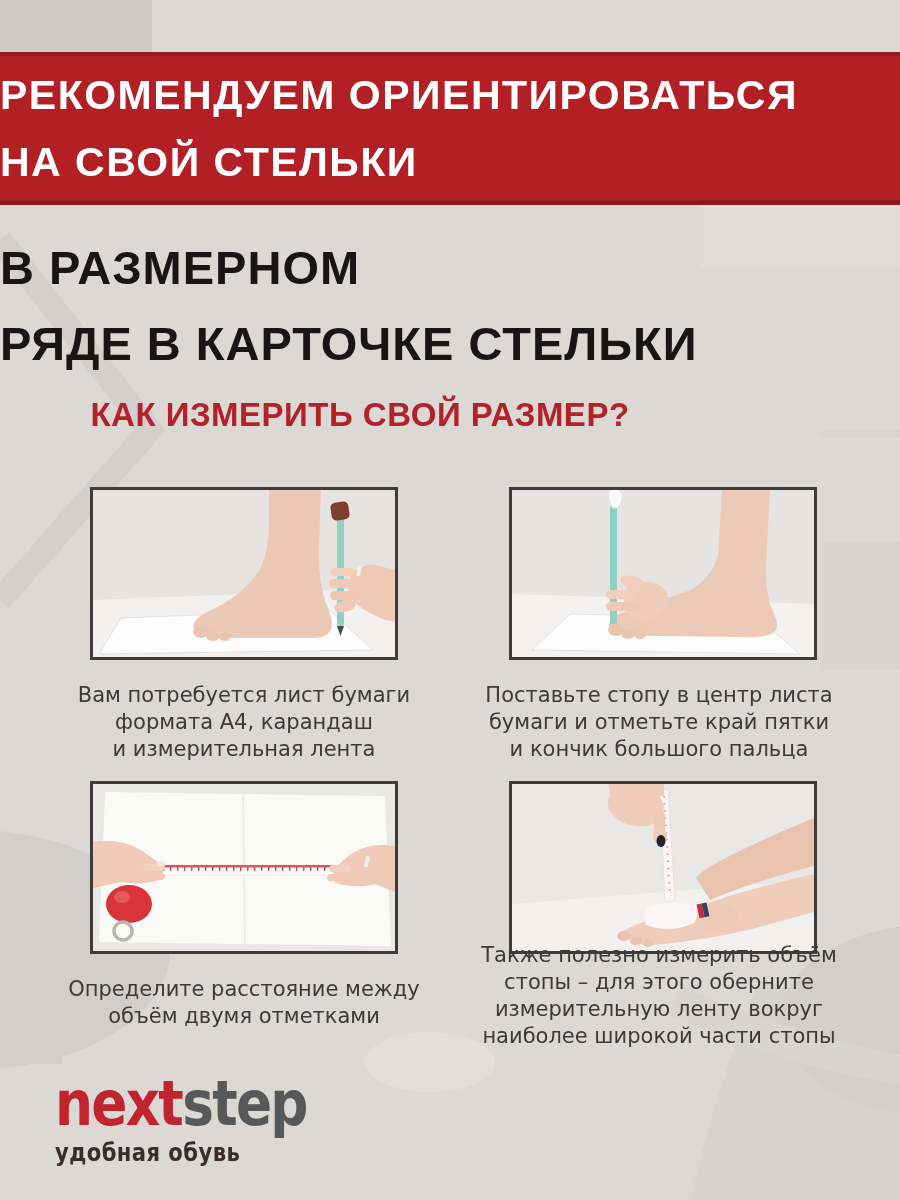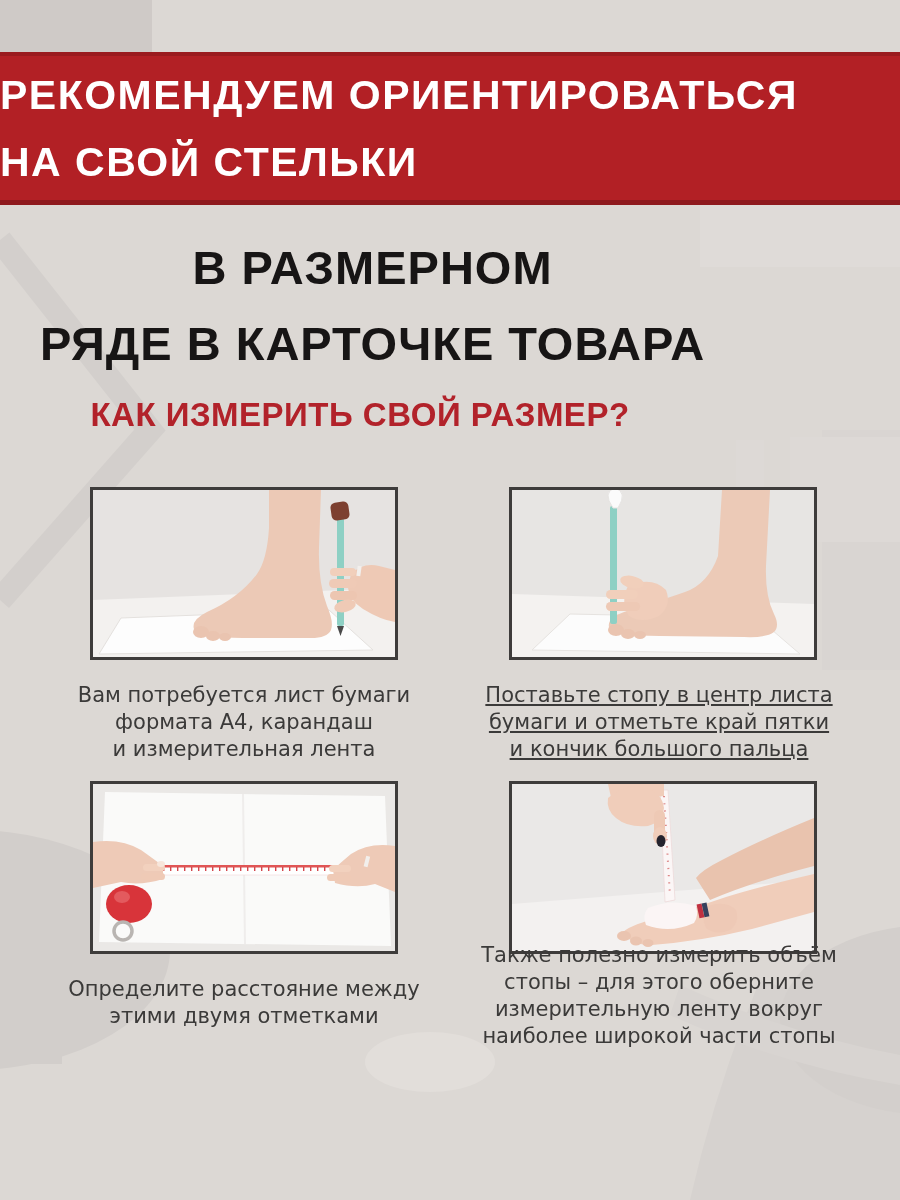--- a/index.html
+++ b/index.html
@@ -20,21 +20,21 @@
     gap:17px;
   }
   .banner .line {
     color:#ffffff; font-family:"Liberation Sans", sans-serif;
     font-weight:600; font-size:41px; line-height:50px; letter-spacing:1.5px;
     white-space:nowrap;
   }
 
   
   .heading {
-    position:absolute; left:0; top:230px; width:745px; text-align:center;
+    position:absolute; left:0; top:230px; width:745px; text-align:left;
     color:#171515; font-family:"Liberation Sans", sans-serif;
     font-weight:600; font-size:47px; line-height:76px; letter-spacing:1px;
   }
   .question {
     position:absolute; left:0; top:396px; width:720px; text-align:center;
     color:#b2222a; font-family:"Liberation Sans", sans-serif;
     font-weight:600; font-size:33px; letter-spacing:0.5px;
   }
 
   
@@ -47,21 +47,21 @@
   .p2 { left:509px; top:487px; }
   .p3 { left:90px;  top:781px; }
   .p4 { left:509px; top:781px; }
 
   .caption {
     position:absolute; width:380px; text-align:center;
     color:#3b3a39; font-size:21px; line-height:27px;
     white-space:pre-line;
   }
   .c1 { left:54px;  top:682px; }
-  .c2 { left:469px; top:682px;text-decoration:underline; }
+  .c2 { left:469px; top:682px; }
   .c3 { left:54px;  top:976px; }
   .c4 { left:469px; top:942px; }
 
   
   .logo { position:absolute; left:55px; top:1076px; }
   .brand {
     font-size:62px; line-height:56px; font-weight:bold; letter-spacing:-2px;
     transform:scaleX(0.86); transform-origin:left center; white-space:nowrap;
   }
   .brand .w1 { color:#c0242c; }
@@ -92,21 +92,21 @@
     <path d="M680 985 Q790 1035 900 1055 L900 1085 Q780 1065 670 1015 Z" fill="#d8d4d1"></path>
   </svg>
 
   <div class="banner">
     <div class="line">РЕКОМЕНДУЕМ ОРИЕНТИРОВАТЬСЯ</div>
     <div class="line">НА СВОЙ СТЕЛЬКИ</div>
   </div>
 
   <div class="heading">
     <div>В РАЗМЕРНОМ</div>
-    <div>РЯДЕ В КАРТОЧКЕ ТОВАРА</div>
+    <div>РЯДЕ В КАРТОЧКЕ СТЕЛЬКИ</div>
   </div>
 
   <div class="question">КАК ИЗМЕРИТЬ СВОЙ РАЗМЕР?</div>
 
   <div class="photo p1">
     <svg viewBox="0 0 302 167">
       <rect x="0" y="0" width="302" height="167" fill="#e6e3e1"></rect>
       <polygon points="0,167 0,110 302,98 302,167" fill="#f3f1ef"></polygon>
       <polygon points="28,128 236,120 280,160 6,164" fill="#fdfdfd" stroke="#e4e1de" stroke-width="1"></polygon>
       <g>
@@ -219,20 +219,24 @@
       </g>
       <g>
         <path d="M196 122 Q214 116 224 126 Q228 138 218 146 Q204 152 194 144 Q188 132 196 122 Z" fill="#eec9b6"></path>
         <rect x="186" y="120" width="5" height="14" fill="#c03040" transform="rotate(-12 188 127)"></rect>
         <rect x="191" y="119" width="5" height="14" fill="#36415e" transform="rotate(-12 193 126)"></rect>
       </g>
     </svg>
   </div>
 
   <div class="caption c3">Определите расстояние между
-этими двумя отметками</div>
+объём двумя отметками</div>
   <div class="caption c4">Также полезно измерить объём
 стопы – для этого оберните
 измерительную ленту вокруг
 наиболее широкой части стопы</div>
 
+  <div class="logo">
+    <div class="brand"><span class="w1">next</span><span class="w2">step</span></div>
+    <div class="tagline">удобная обувь</div>
+  </div>
 
 </div>
 
 </body></html>

